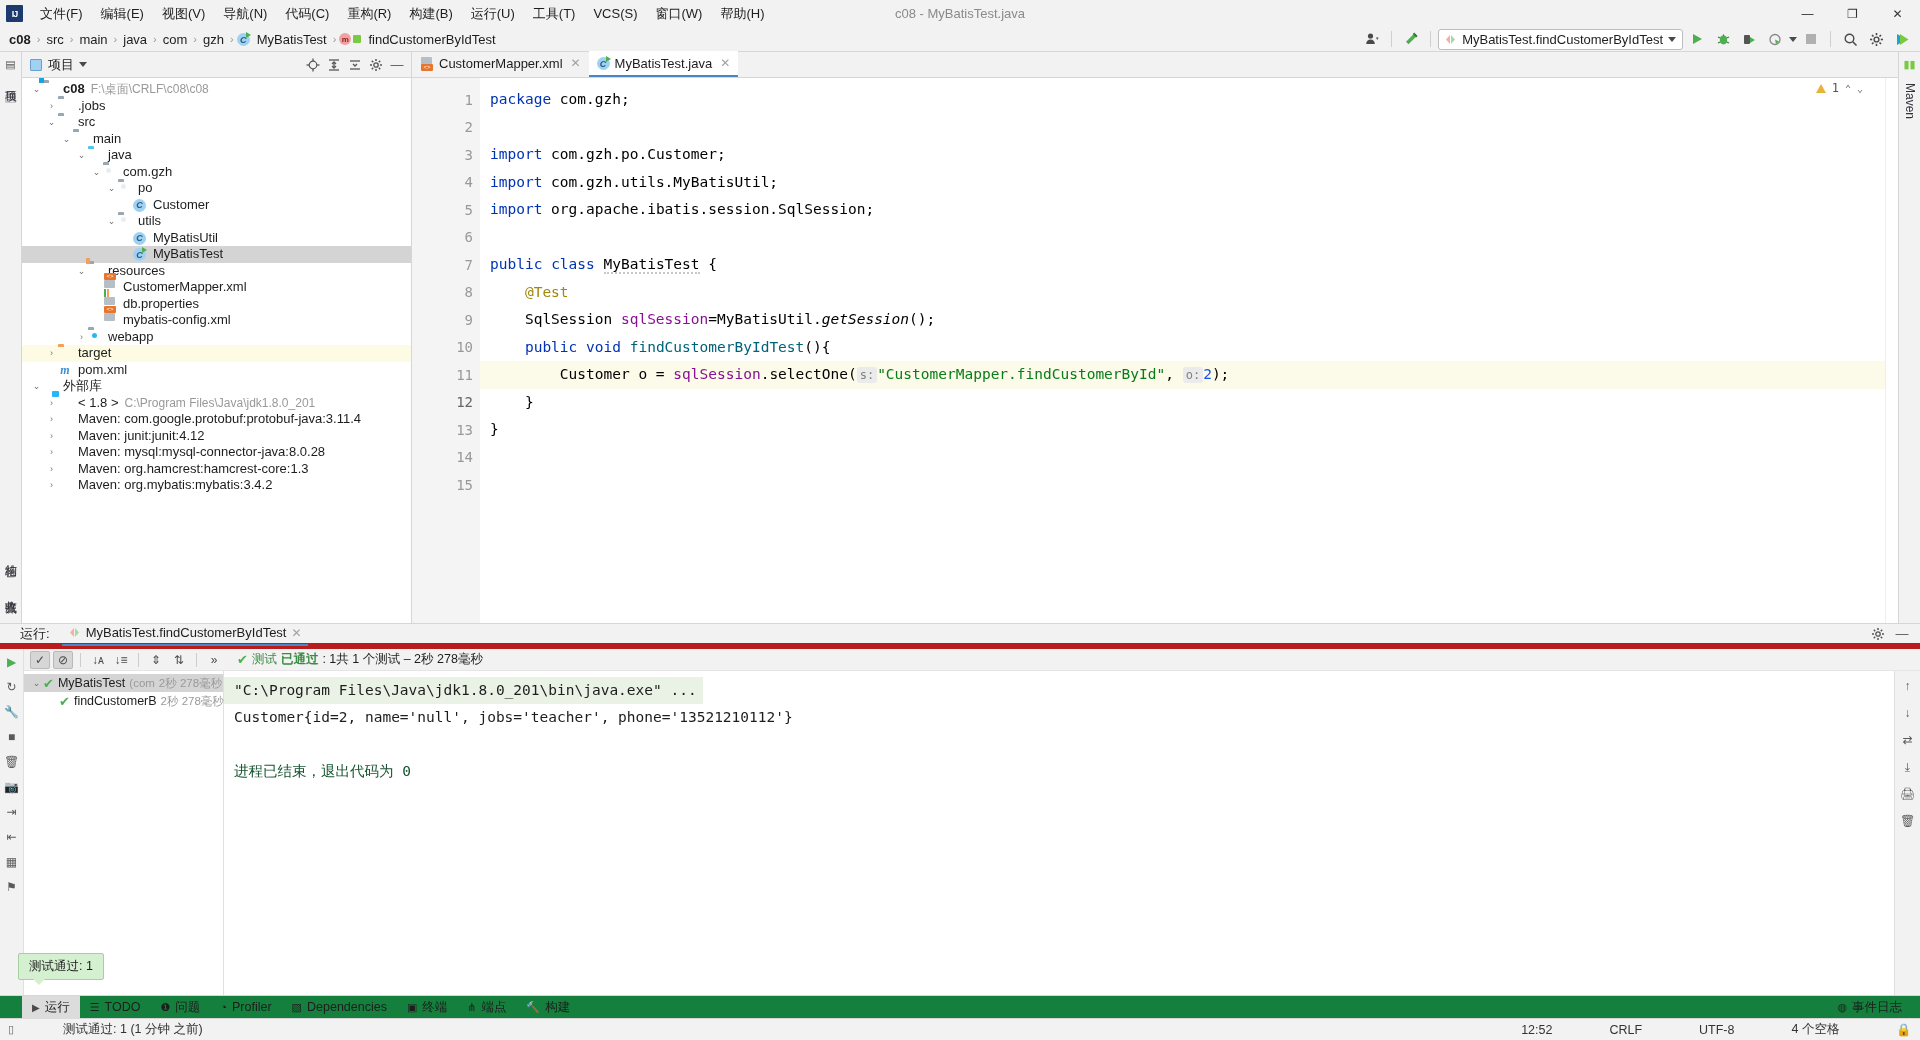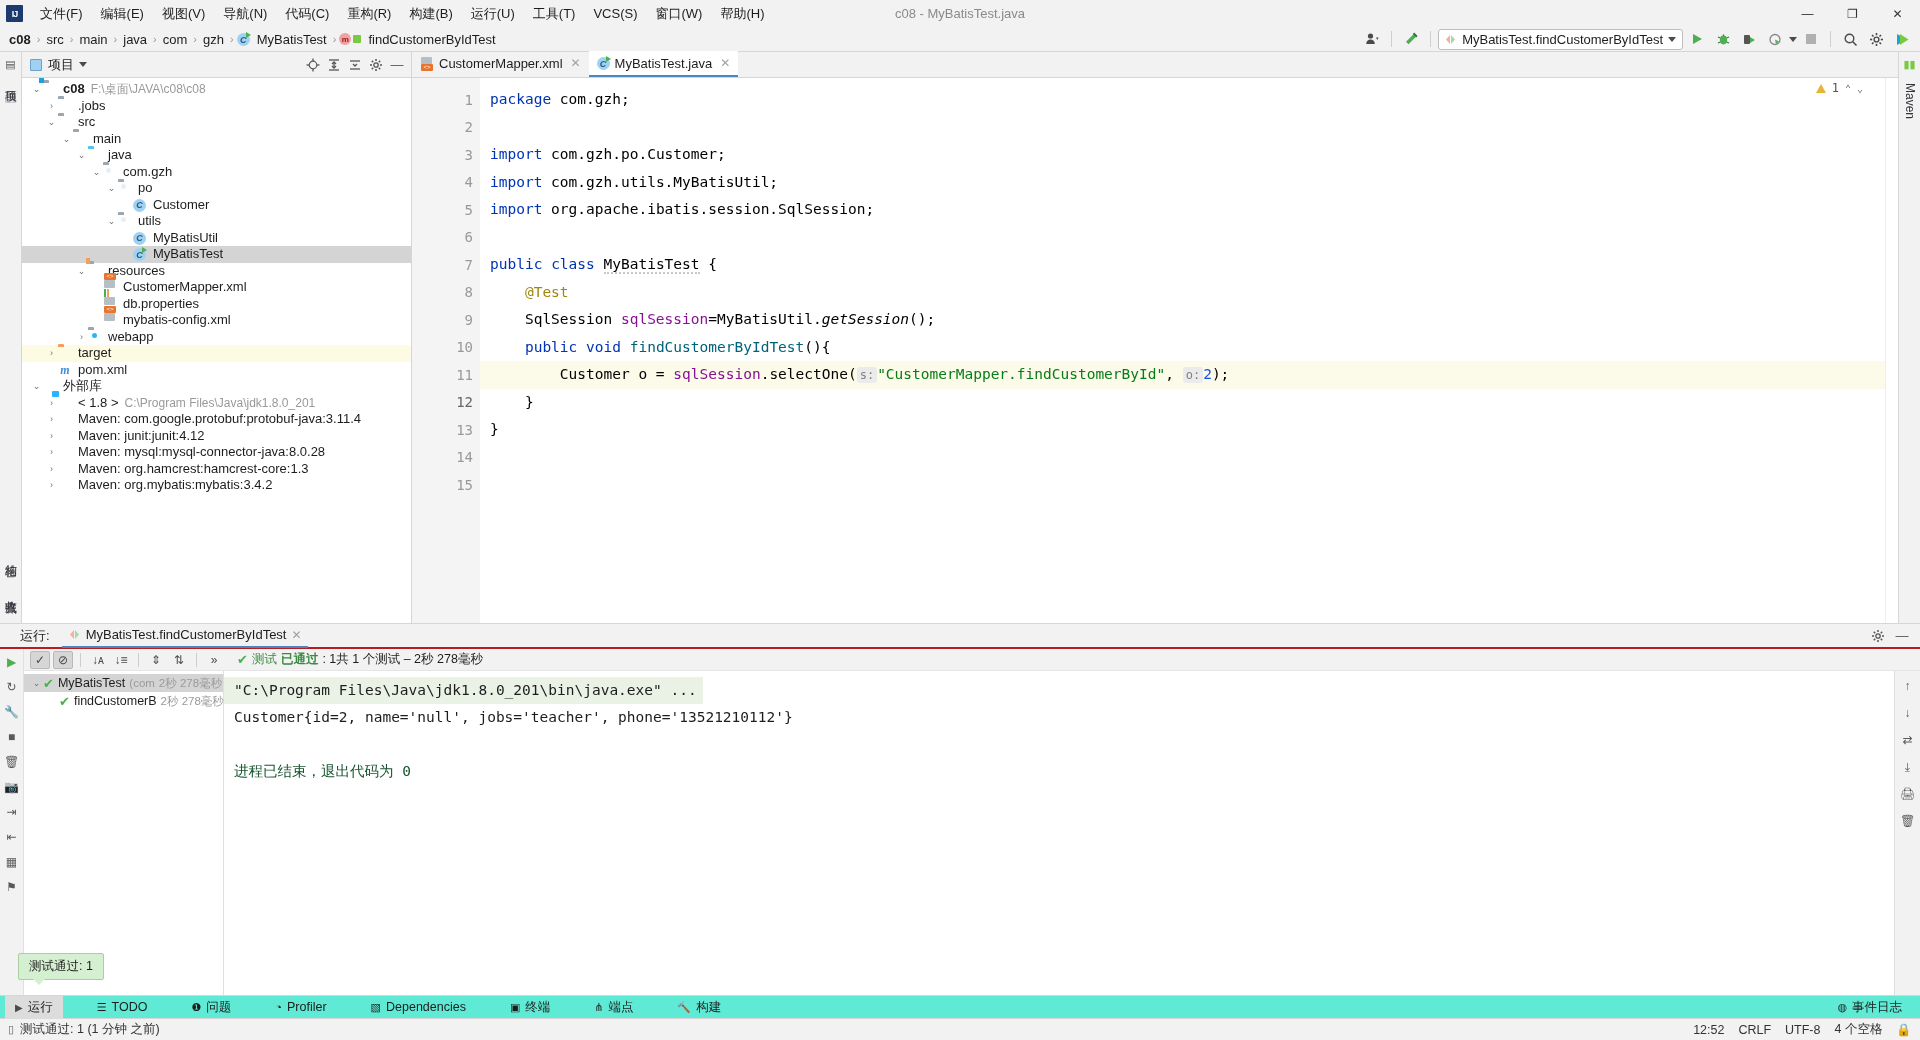--- a/index.html
+++ b/index.html
@@ -209,21 +209,21 @@
 
   .rightstrip {
     width: 22px; background: #f2f2f2; border-left: 1px solid #d6d6d6;
     display: flex; flex-direction: column; align-items: center; padding-top: 6px; gap: 10px; flex: 0 0 22px;
   }
 
   
   .runpanel { height: 372px; flex: 0 0 372px; display: flex; flex-direction: column; background: #fff; border-top: 1px solid #d6d6d6; }
   .run-head {
     height: 25px; display: flex; align-items: center; background: #f2f2f2; padding-left: 20px;
-    border-bottom: 2px solid #b91c1c; flex: 0 0 25px;
+    border-bottom: 6px solid #b91c1c; flex: 0 0 25px;
   }
   .run-head .lbl { font-size: 13px; color: #1d1d1d; margin-right: 12px; }
   .run-tab {
     display: flex; align-items: center; gap: 5px; height: 25px; padding: 0 6px;
     font-size: 13px; border-bottom: 2px solid #4a86c5; cursor: default;
   }
   .run-head-right { margin-left: auto; display: flex; align-items: center; gap: 4px; padding-right: 8px; }
 
   .run-body { flex: 1; display: flex; min-height: 0; }
   .run-toolstrip {
@@ -270,34 +270,34 @@
     position: absolute; left: 18px; bottom: 38px; background: #d5f0d0; border: 1px solid #a8cfa0;
     padding: 4px 10px; font-size: 12.5px; color: #1d1d1d; z-index: 40; border-radius: 2px;
   }
   .tooltip:after {
     content:''; position:absolute; left: 14px; bottom:-6px; width:0;height:0;
     border-left:6px solid transparent; border-right:6px solid transparent; border-top:6px solid #d5f0d0;
   }
 
   
   .toolwin-bar {
-    height: 23px; background: #5eead4; display: flex; align-items: center;
-    border-top: 1px solid #d6d6d6; flex: 0 0 23px; padding-left: 5px; position: relative; gap: 24px;
+    height: 23px; background: #15803d; display: flex; align-items: center;
+    border-top: 1px solid #d6d6d6; flex: 0 0 23px; padding-left: 22px; position: relative;
   }
   .tw-item { display: flex; align-items: center; gap: 5px; padding: 0 10px; height: 23px; font-size: 12.5px; cursor: default; }
   .tw-item.active { background: #dcdcdc; }
   .tw-right { margin-left: auto; display: flex; align-items: center; padding-right: 8px; }
 
   .statusbar {
     height: 22px; background: #f2f2f2; display: flex; align-items: center;
     border-top: 1px solid #d6d6d6; flex: 0 0 22px; padding: 0 8px; font-size: 12.5px; color: #333;
   }
   .sb-left { display: flex; align-items: center; gap: 6px; }
   .sb-right { margin-left: auto; display: flex; align-items: center; gap: 14px; }
-  .sb-item { cursor: default; }
+  .sb-item { cursor: default; margin-left: 43px; }
 </style>
 </head>
 <body>
 
 <div class="app">
 
   <div class="menubar">
     <div class="ij-logo">IJ</div>
     <div class="menu-item">文件(F)</div>
     <div class="menu-item">编辑(E)</div>
@@ -493,21 +493,21 @@
           </div>
           <div class="ph-icon">—</div>
         </div>
       </div>
       <div class="tree" id="project-tree">
           <div class="trow">
             <span style="width:8px;flex:0 0 8px;"></span>
             <span class="arrow">⌄</span>
             <span class="ticon"><span class="fld src"></span></span>
             <span class="tlabel b">c08</span>
-            <span class="tsub">F:\桌面\JAVA\c08\c08</span>
+            <span class="tsub">F:\桌面\CRLF\c08\c08</span>
           </div>
           <div class="trow">
             <span style="width:23px;flex:0 0 23px;"></span>
             <span class="arrow">›</span>
             <span class="ticon"><span class="fld"></span></span>
             <span class="tlabel">.jobs</span>
           </div>
           <div class="trow">
             <span style="width:23px;flex:0 0 23px;"></span>
             <span class="arrow">⌄</span>

